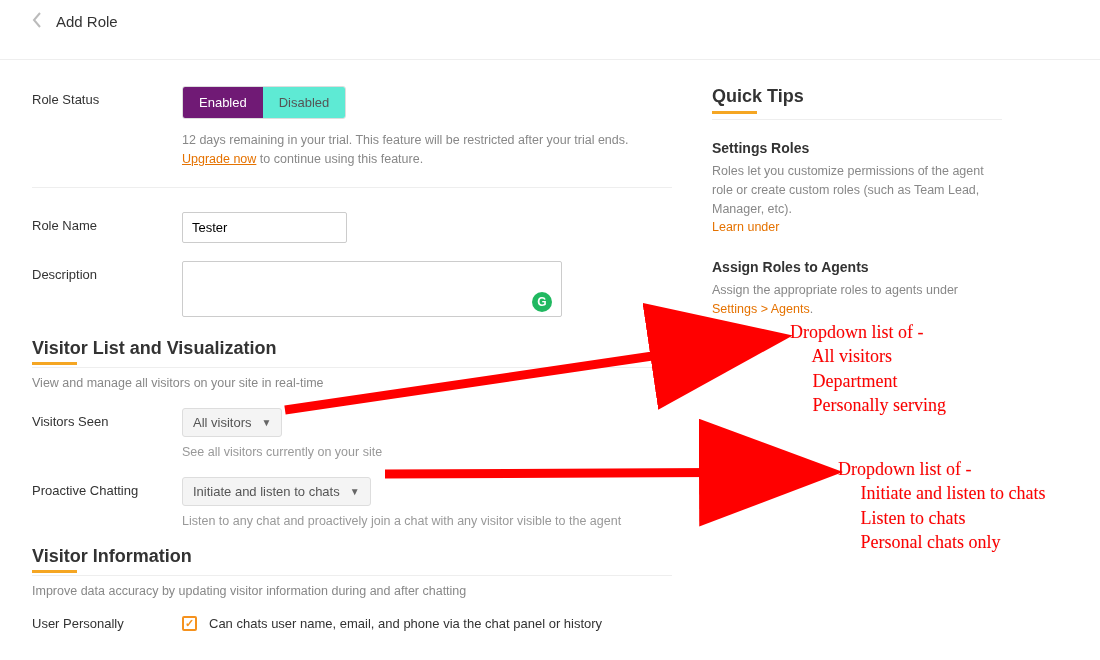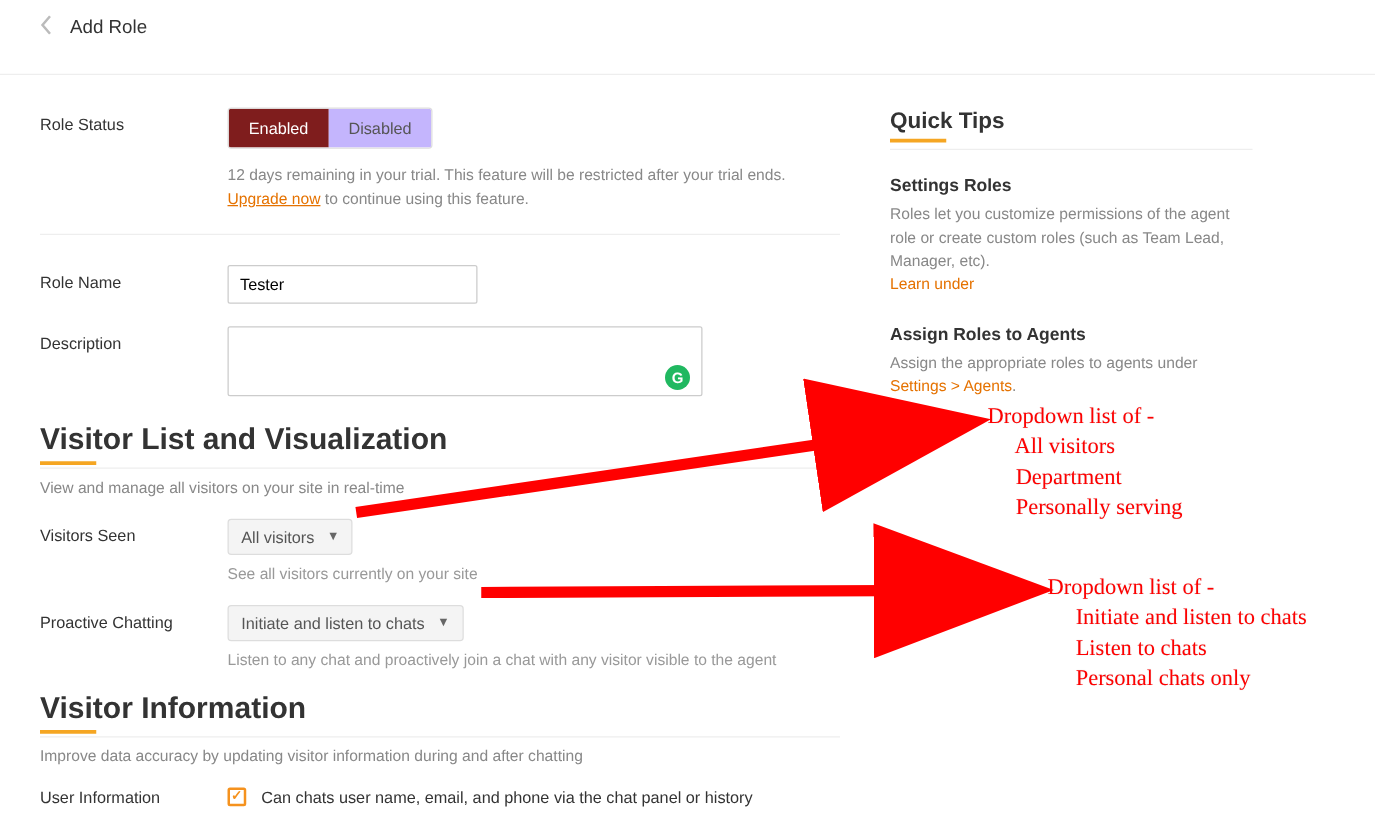--- a/index.html
+++ b/index.html
@@ -55,45 +55,45 @@
   .seg {
     display: inline-flex;
     border: 1px solid #ddd;
     border-radius: 3px;
     overflow: hidden;
   }
   .seg button {
     border: none;
     padding: 8px 16px;
     font-size: 13px;
-    background: #c4b5fd;
+    background: #5eead4;
     color: #555;
     cursor: pointer;
   }
   .seg button.active {
-    background: #7f1d1d;
+    background: #701a75;
     color: #fff;
   }
   .trial {
     margin-top: 12px;
     color: #888;
     font-size: 12.5px;
     line-height: 1.5;
   }
   .trial .upg { color: #e57200; }
   .hr {
     border: none;
     border-top: 1px solid #eee;
     margin: 10px 0 24px 0;
   }
   input[type=text].txt {
     border: 1px solid #ccc;
     padding: 7px 9px;
     font-size: 13px;
-    width: 200px;
+    width: 165px;
     border-radius: 2px;
   }
   textarea.txt {
     border: 1px solid #ccc;
     padding: 7px 9px;
     font-size: 13px;
     width: 380px;
     height: 56px;
     border-radius: 2px;
     resize: none;
@@ -106,21 +106,21 @@
     width: 20px; height: 20px;
     border-radius: 50%;
     background: #20b860;
     color: #fff;
     font-size: 12px;
     font-weight: bold;
     display: flex;
     align-items: center; justify-content: center;
   }
   h2.section {
-    font-size: 24px;
+    font-size: 18px;
     font-weight: 600;
     color: #333;
     margin: 18px 0 3px 0;
   }
   .section-rule {
     height: 3px;
     background: #f5a623;
     width: 45px;
     margin-bottom: 0;
   }
@@ -292,21 +292,21 @@
       </div>
     </div>
 
     <h2 class="section">Visitor Information</h2>
     <div class="section-underline" style="margin-top:2px;">
         <div class="section-rule"></div>
       </div>
     <p class="section-sub">Improve data accuracy by updating visitor information during and after chatting</p>
 
     <div class="chk-row">
-      <div class="form-label">User Information</div>
+      <div class="form-label">User Personally</div>
       <span class="chk"></span>
       <span class="chk-text">Can chats user name, email, and phone via the chat panel or history</span>
     </div>
 
 
   </div>
 
   <div class="side">
     <h2 class="qtips-title">Quick Tips</h2>
     <div class="qtips-underline">

